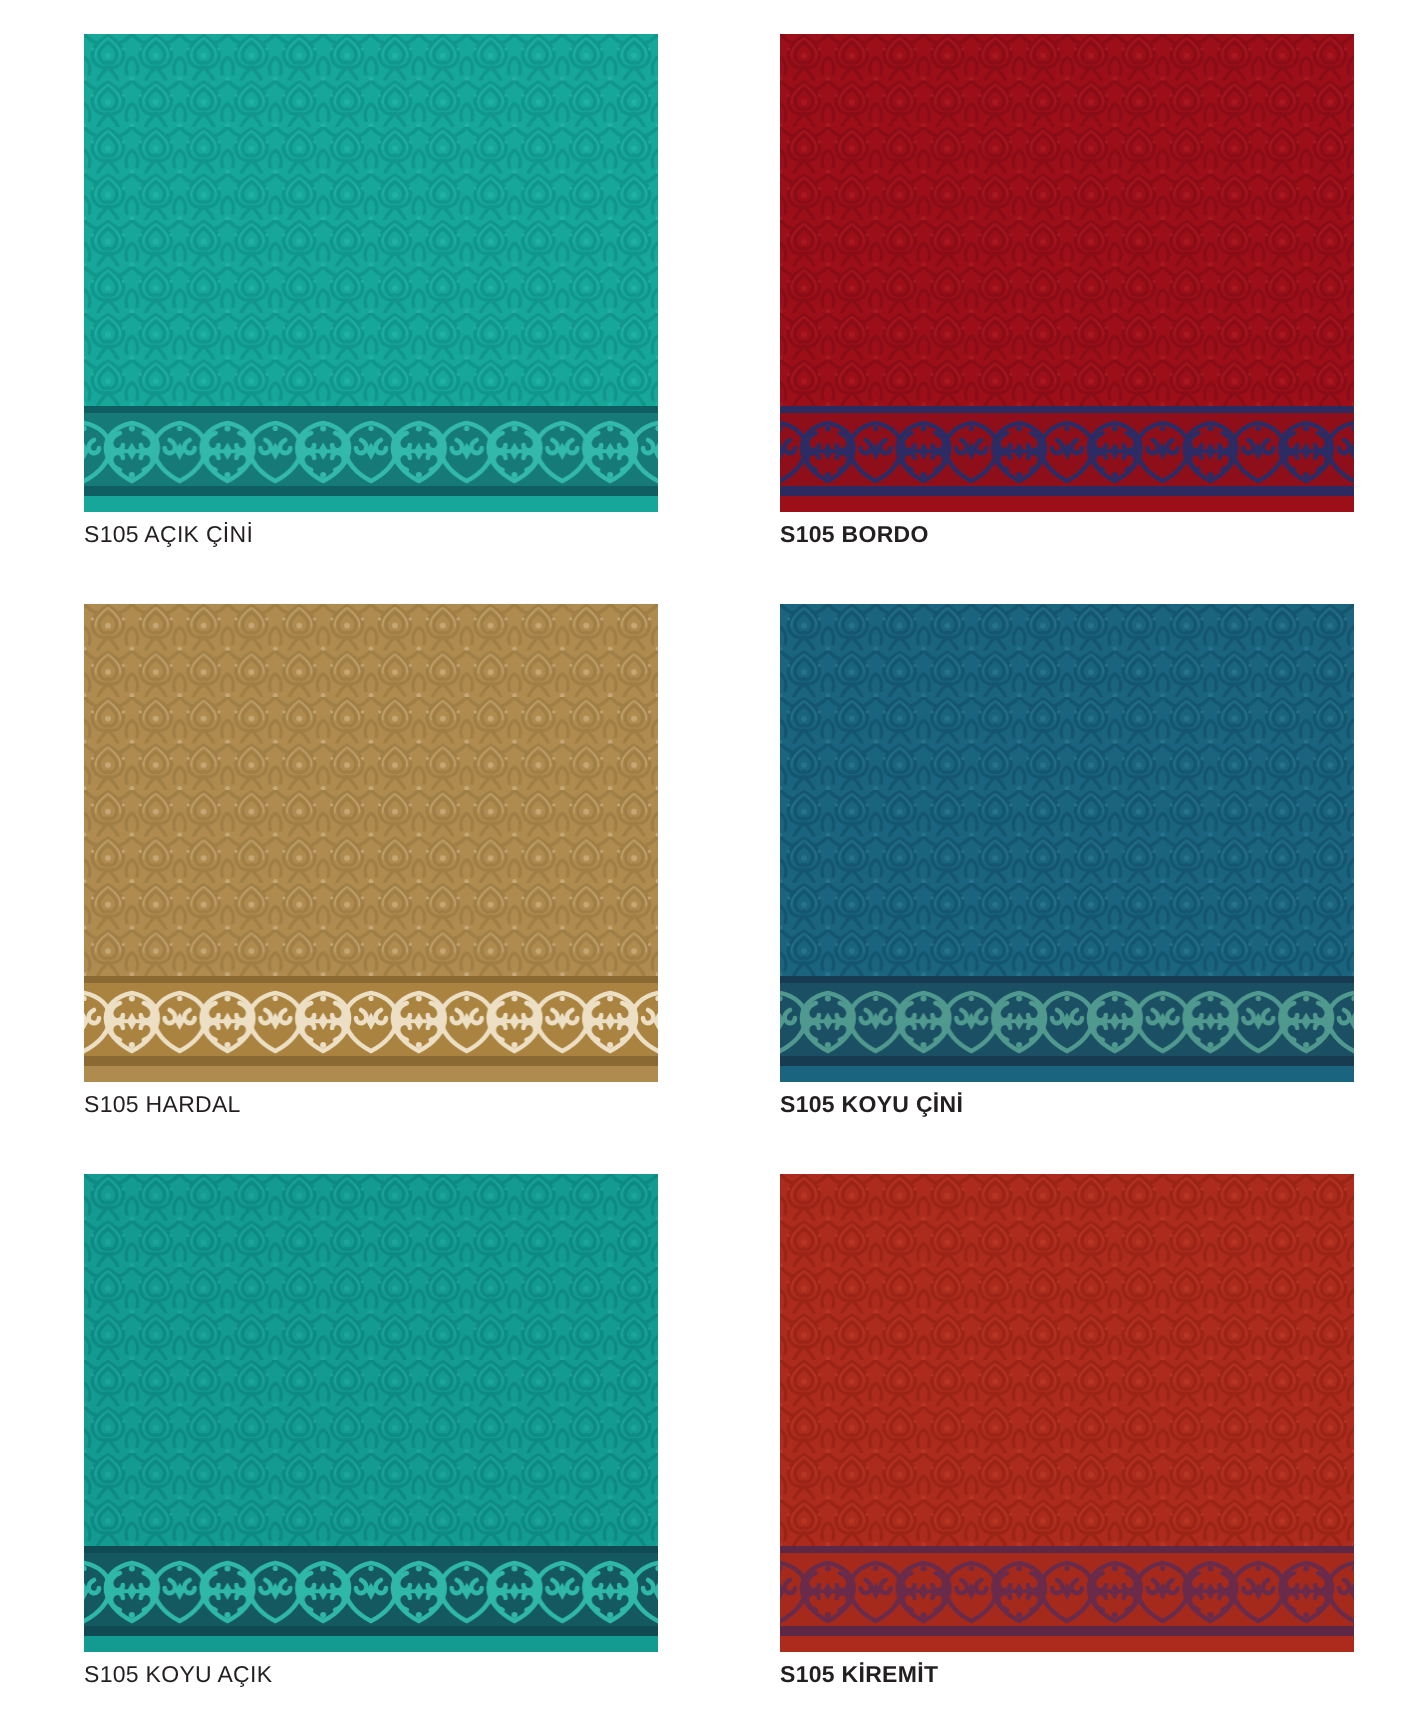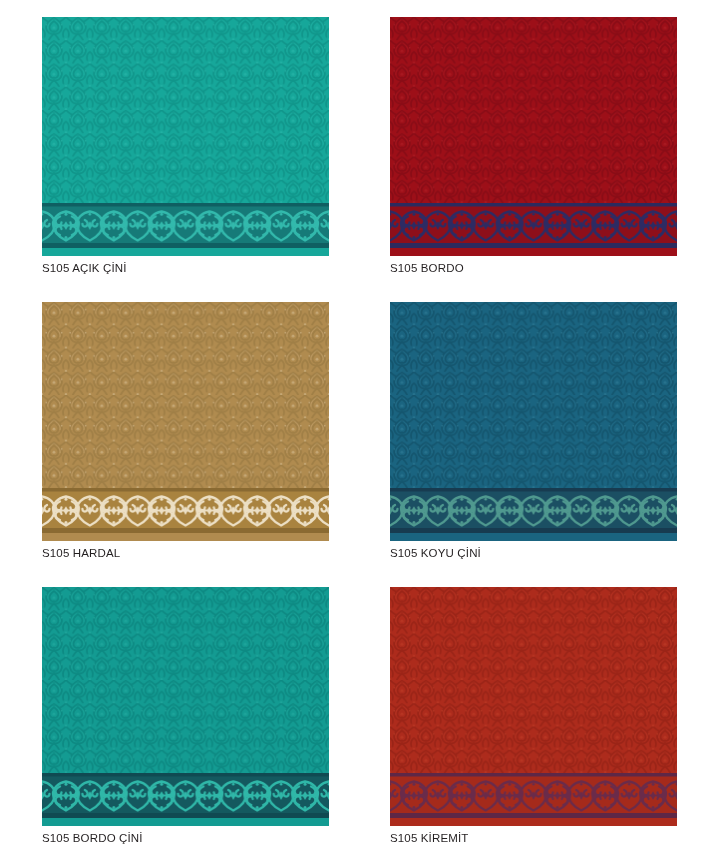--- a/index.html
+++ b/index.html
@@ -18,21 +18,21 @@
     display:grid;
     grid-template-columns:390px 323px;
     grid-template-rows:285px 285px 288px;
   }
   .cell{
     position:relative;
     padding-left:42px;
     padding-top:17px;
     box-sizing:border-box;
   }
-  .cell.col2{padding-left:0;}
+  .cell.col2{padding-left:0;font-weight:bold;}
   .swatch{
     position:relative;
     width:287px;
     height:239px;
     overflow:hidden;
     background:#16a79a;
   }
   
   .field{
     position:absolute;
@@ -465,21 +465,21 @@
           <circle cx="0" cy="11.2" r="1.3"></circle>
           <circle cx="48" cy="11.2" r="1.3"></circle>
         </g>
       </pattern>
     </defs>
     <rect width="100%" height="100%" fill="url(#bd4)"></rect>
   </svg>
         </div>
         <div class="footstrip" style="background: rgb(19, 155, 146);"></div>
       </div>
-      <div class="caption">S105 BORDO ÇİNİ</div>
+      <div class="caption">S105 KOYU AÇIK</div>
     </div>
     <div class="cell col2">
       <div class="swatch" style="background: rgb(173, 43, 28);">
         <div class="field">
   <svg viewBox="0 0 336 224" preserveAspectRatio="none" xmlns="http://www.w3.org/2000/svg">
     <defs>
       <pattern id="dm5" width="28" height="28" patternUnits="userSpaceOnUse">
         <rect width="28" height="28" fill="#ad2b1c"></rect>
         <g fill="none" stroke="#9b2417" stroke-width="2.1" stroke-linecap="round">
           <path d="M14 1 C 7 5, 4 10, 5 14 C 6 19, 10 21, 14 20 C 18 21, 22 19, 23 14 C 24 10, 21 5, 14 1 Z"></path>

